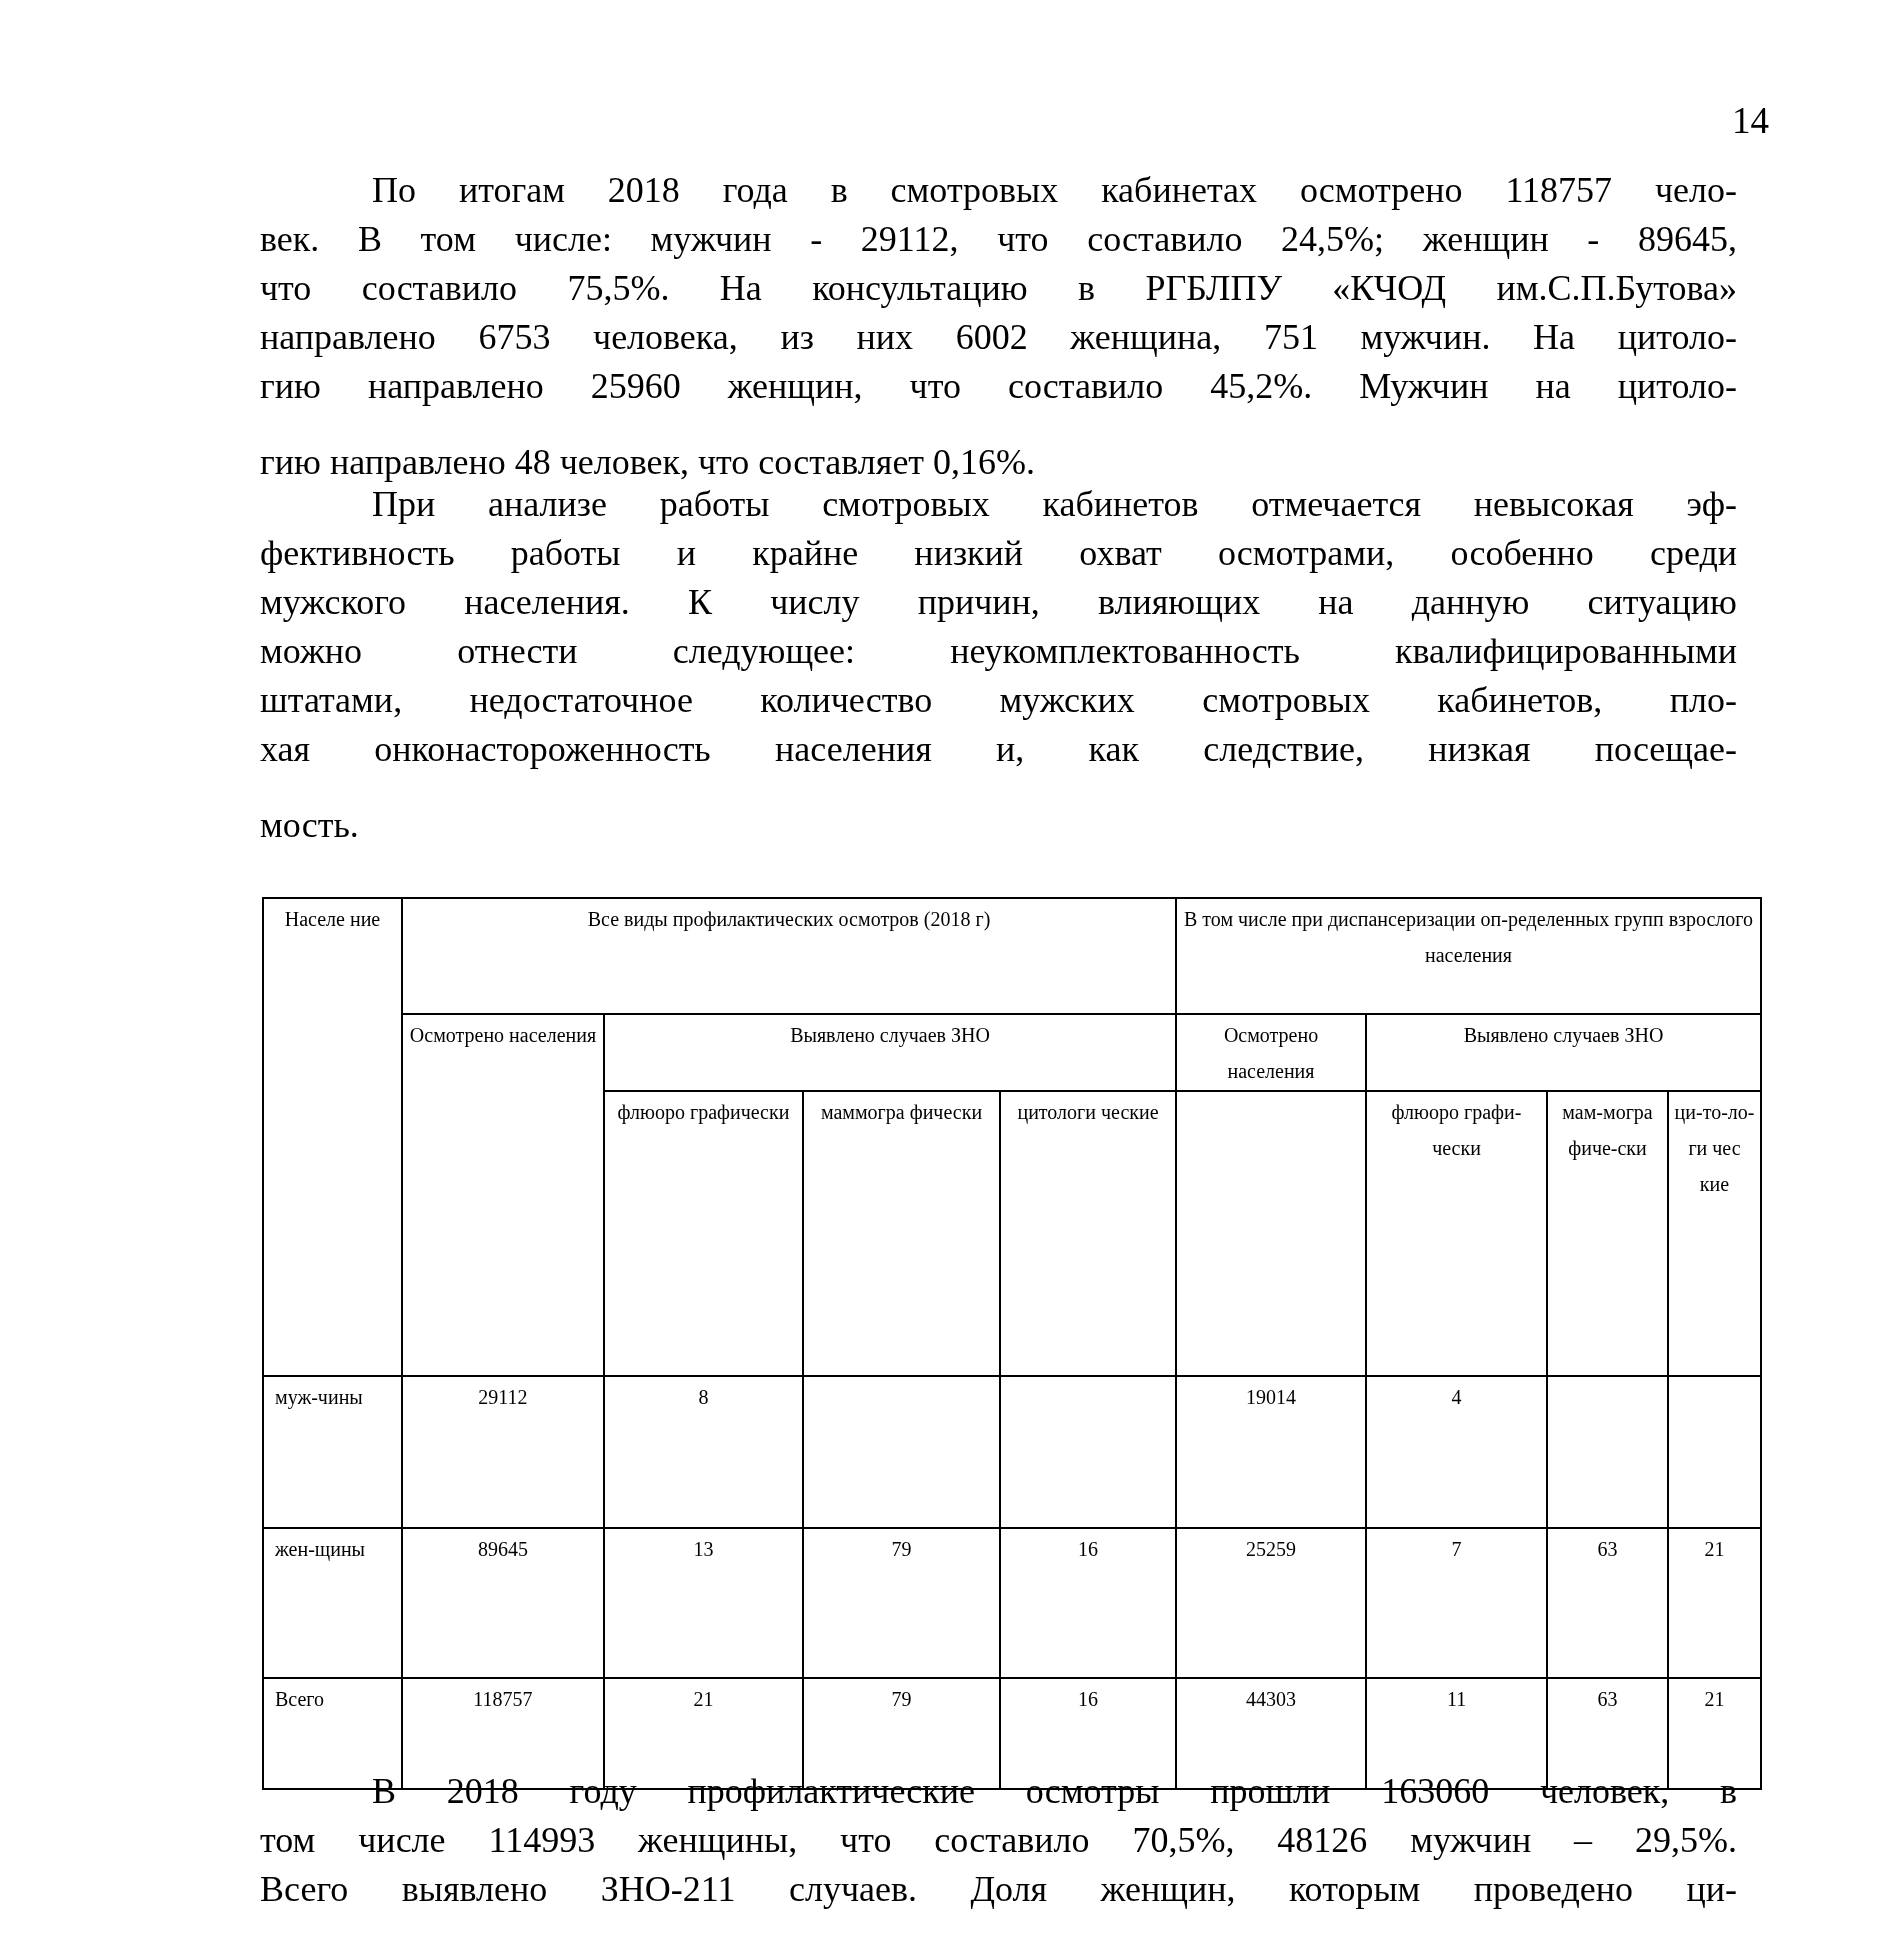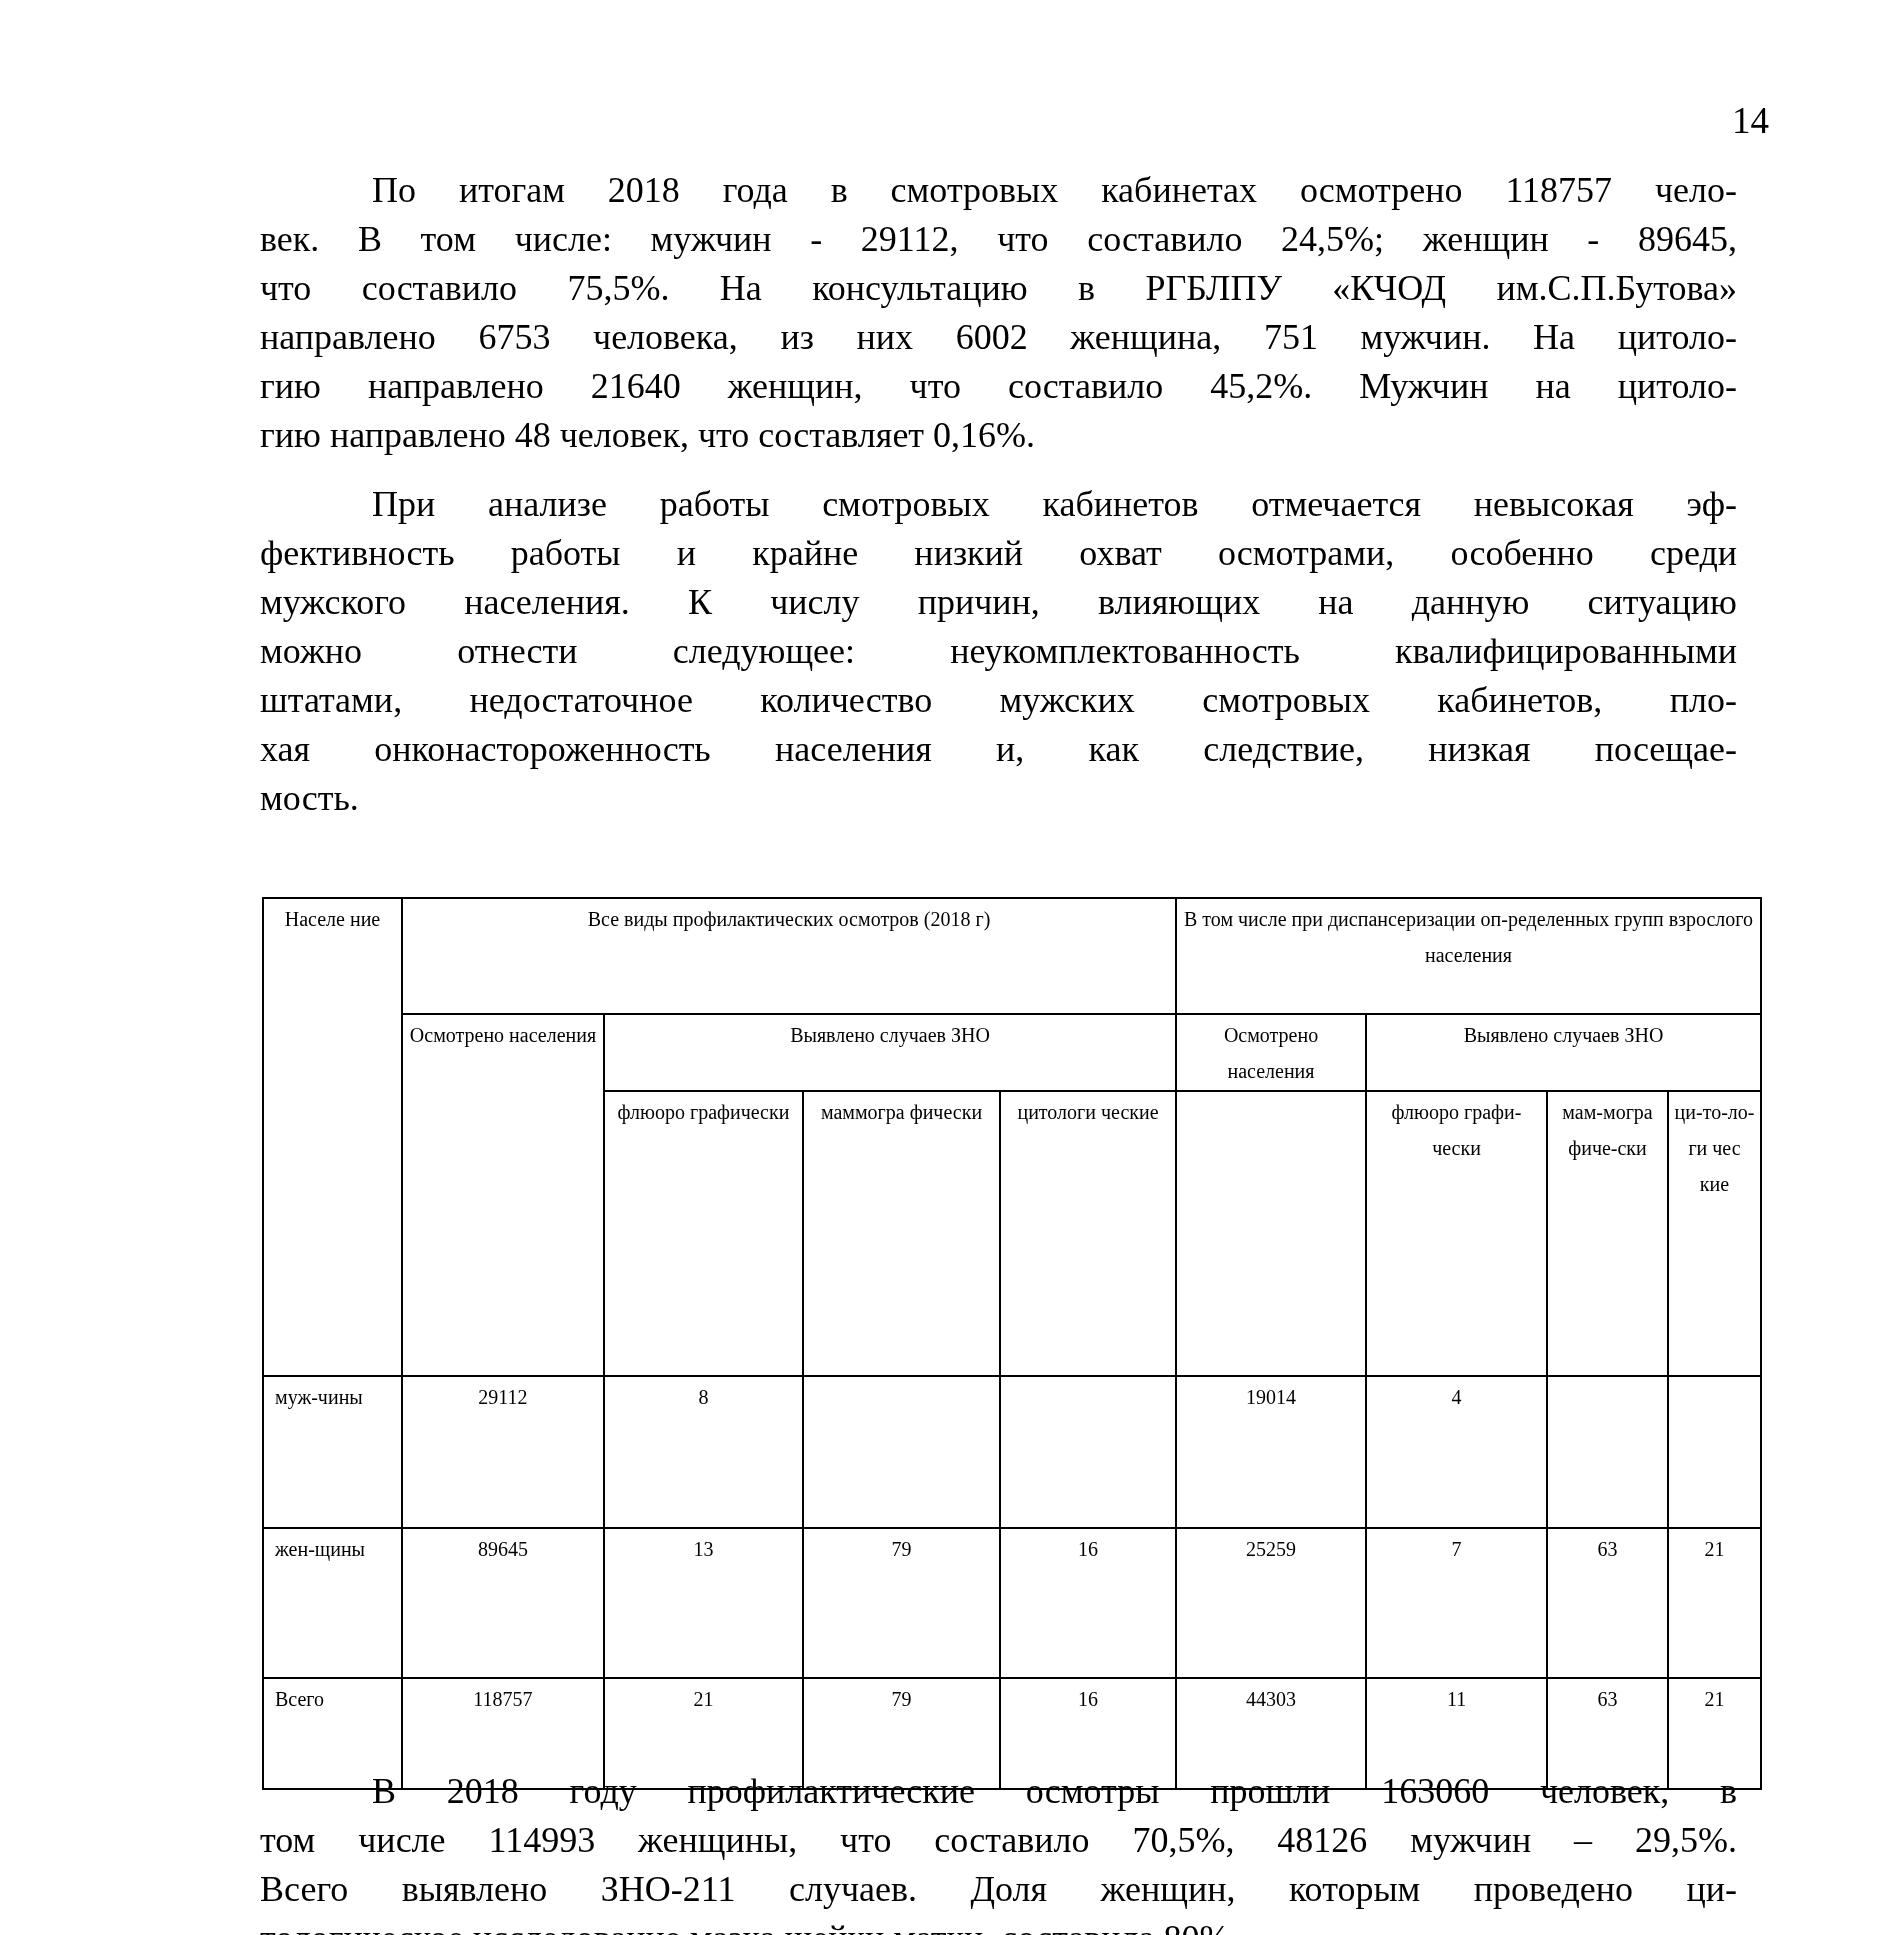--- a/index.html
+++ b/index.html
@@ -3,41 +3,41 @@
 <meta charset="utf-8">
 <style>
   html, body { margin:0; padding:0; background:#ffffff; }
   body { width:1899px; height:2699px; position:relative; overflow:hidden;
          font-family:"Liberation Serif", "DejaVu Serif", serif; color:#000; }
   .page-num { position:absolute; left:1732px; top:99px; font-size:37px; }
   .para { position:absolute; left:260px; width:1477px; font-size:36px;
           line-height:49px; text-align:justify; text-indent:112px; margin:0; }
   .para .ln { display:block; text-align:justify; text-align-last:justify; text-indent:0; }
   .para .ln.first { padding-left:112px; }
-  .para .ln.last { text-align-last:left; }
+  .para .ln.last { text-align-last:left;margin-top:27px; }
   #p1 { top:166px; }
   #p2 { top:480px; }
   #p3 { top:1767px; }
 
   table.data { position:absolute; left:262px; top:897px; width:1497px; height:828px;
                border-collapse:collapse; table-layout:fixed; font-size:20px; line-height:36px; }
   table.data td { border:2.3px solid #000; vertical-align:top; text-align:center; padding:1.5px 2.3px; }
   table.data td.left { text-align:left; padding-left:11px; }
 </style>
 </head>
 <body>
 
 <div class="page-num">14</div>
 
 <p class="para" id="p1">
   <span class="ln first">По итогам 2018 года в смотровых кабинетах осмотрено 118757 чело-</span>
   <span class="ln">век. В том числе: мужчин - 29112, что составило 24,5%; женщин - 89645,</span>
   <span class="ln">что составило 75,5%. На консультацию в РГБЛПУ «КЧОД им.С.П.Бутова»</span>
   <span class="ln">направлено 6753 человека, из них 6002 женщина, 751 мужчин. На цитоло-</span>
-  <span class="ln">гию  направлено 21640 женщин, что составило 45,2%.  Мужчин на цитоло-</span>
+  <span class="ln">гию  направлено 25960 женщин, что составило 45,2%.  Мужчин на цитоло-</span>
   <span class="ln last">гию направлено 48 человек, что составляет 0,16%.</span>
 </p>
 
 <p class="para" id="p2">
   <span class="ln first">При анализе работы смотровых кабинетов отмечается невысокая эф-</span>
   <span class="ln">фективность работы и крайне низкий охват осмотрами, особенно среди</span>
   <span class="ln">мужского населения. К числу причин, влияющих на данную ситуацию</span>
   <span class="ln">можно отнести следующее:  неукомплектованность квалифицированными</span>
   <span class="ln">штатами, недостаточное количество мужских смотровых кабинетов, пло-</span>
   <span class="ln">хая онконастороженность населения и, как следствие, низкая посещае-</span>

